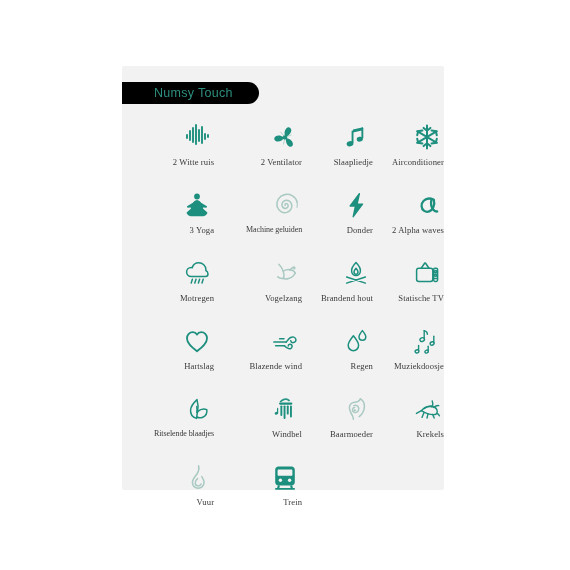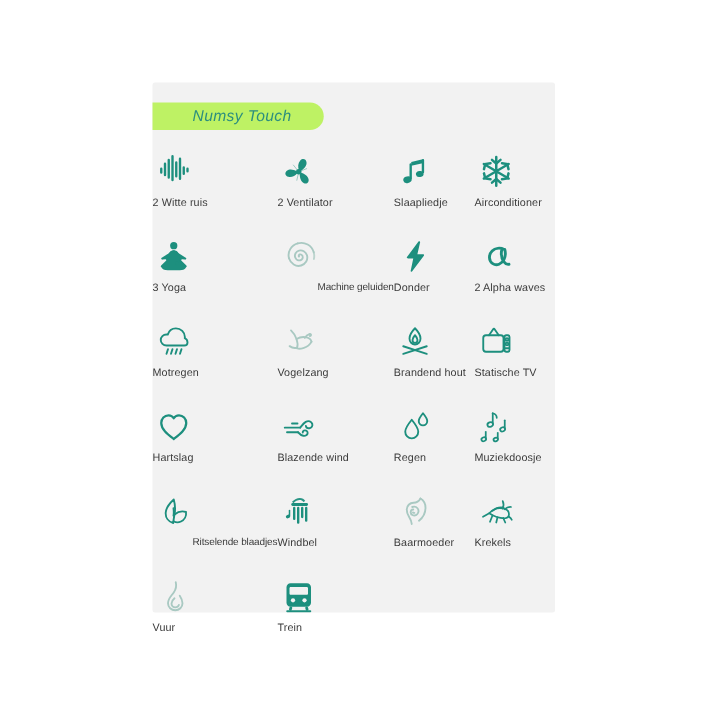--- a/index.html
+++ b/index.html
@@ -26,50 +26,50 @@
     height: 424px;
     background: #f2f2f2;
     border-radius: 2px;
   }
   .title-pill {
     position: absolute;
     left: 0px;
     top: 16px;
     height: 22px;
     padding: 0 26px 0 32px;
-    background: #bef264;
+    background: #000000;
     border-top-right-radius: 14px;
     border-bottom-right-radius: 14px;
     display: flex;
     align-items: center;
-    font-style: italic;
   }
   .title-text {
     color: #2d8f7e;
     font-size: 12.5px;
     letter-spacing: 0.3px;
     white-space: nowrap;
   }
   .grid {
     position: absolute;
     left: 0;
     top: 48px;
     width: 322px;
     display: grid;
     grid-template-columns: repeat(4, 1fr);
     grid-auto-rows: 68px;
     row-gap: 0px;
   }
   .cell {
     display: flex;
     flex-direction: column;
-    align-items: flex-start;
+    align-items: flex-end;
     justify-content: flex-start;
     padding-top: 6px;
     box-sizing: border-box;
+    font-family: Liberation Serif, serif;
   }
   .icon-wrap {
     width: 34px;
     height: 34px;
     display: flex;
     align-items: center;
     justify-content: center;
   }
   .icon-wrap svg {
     width: 30px;

